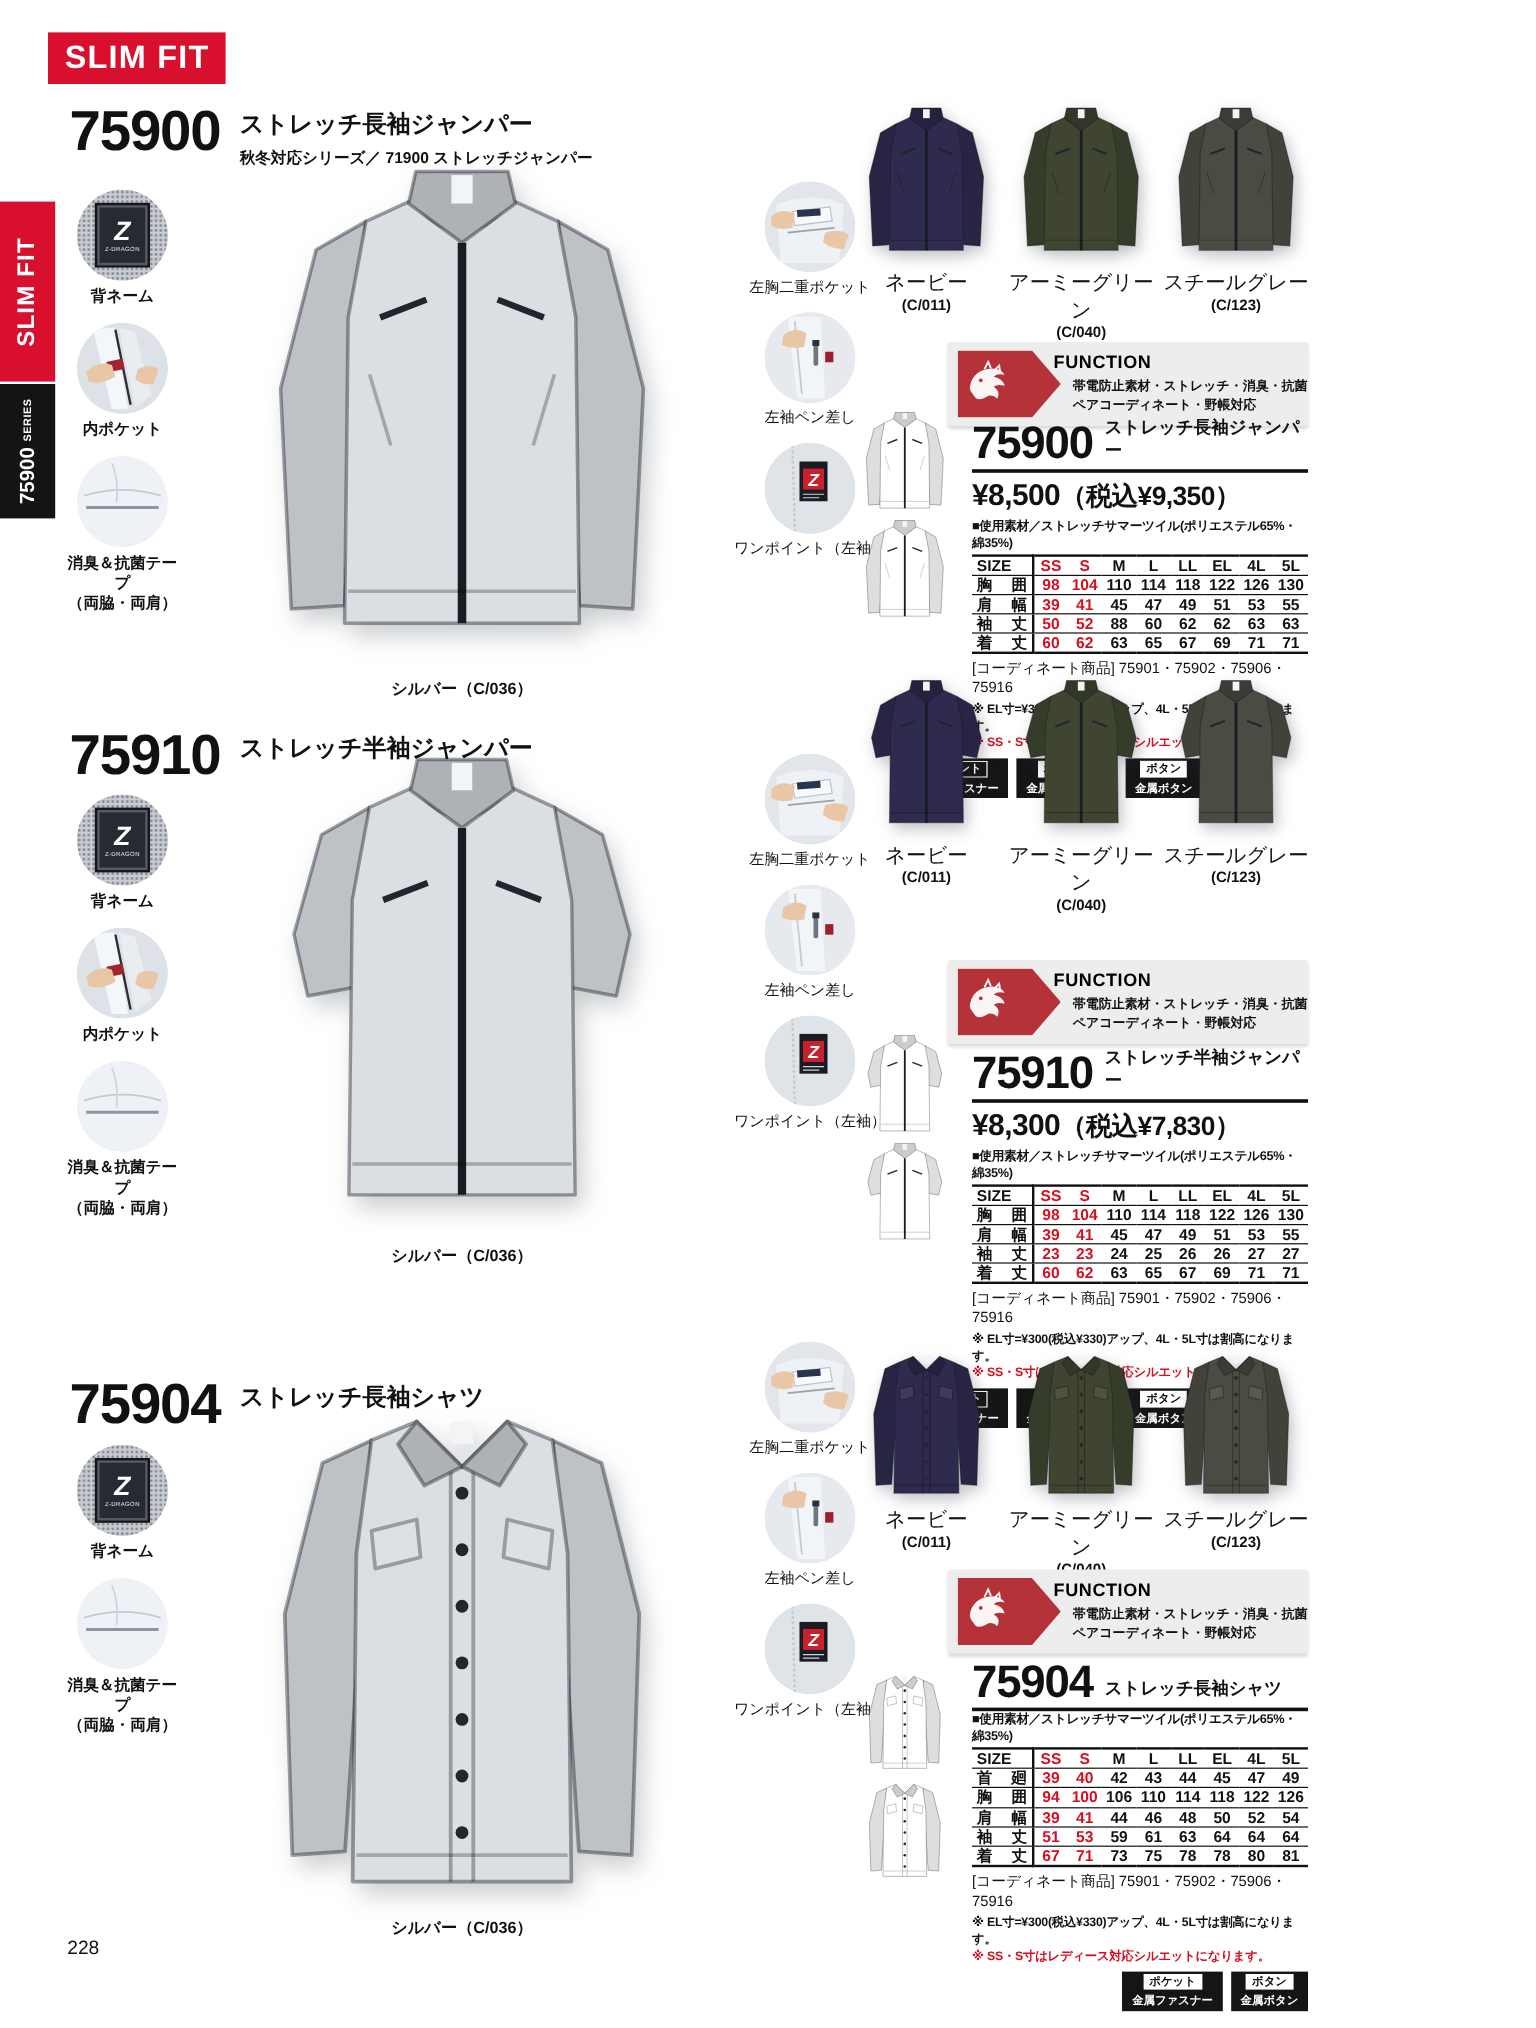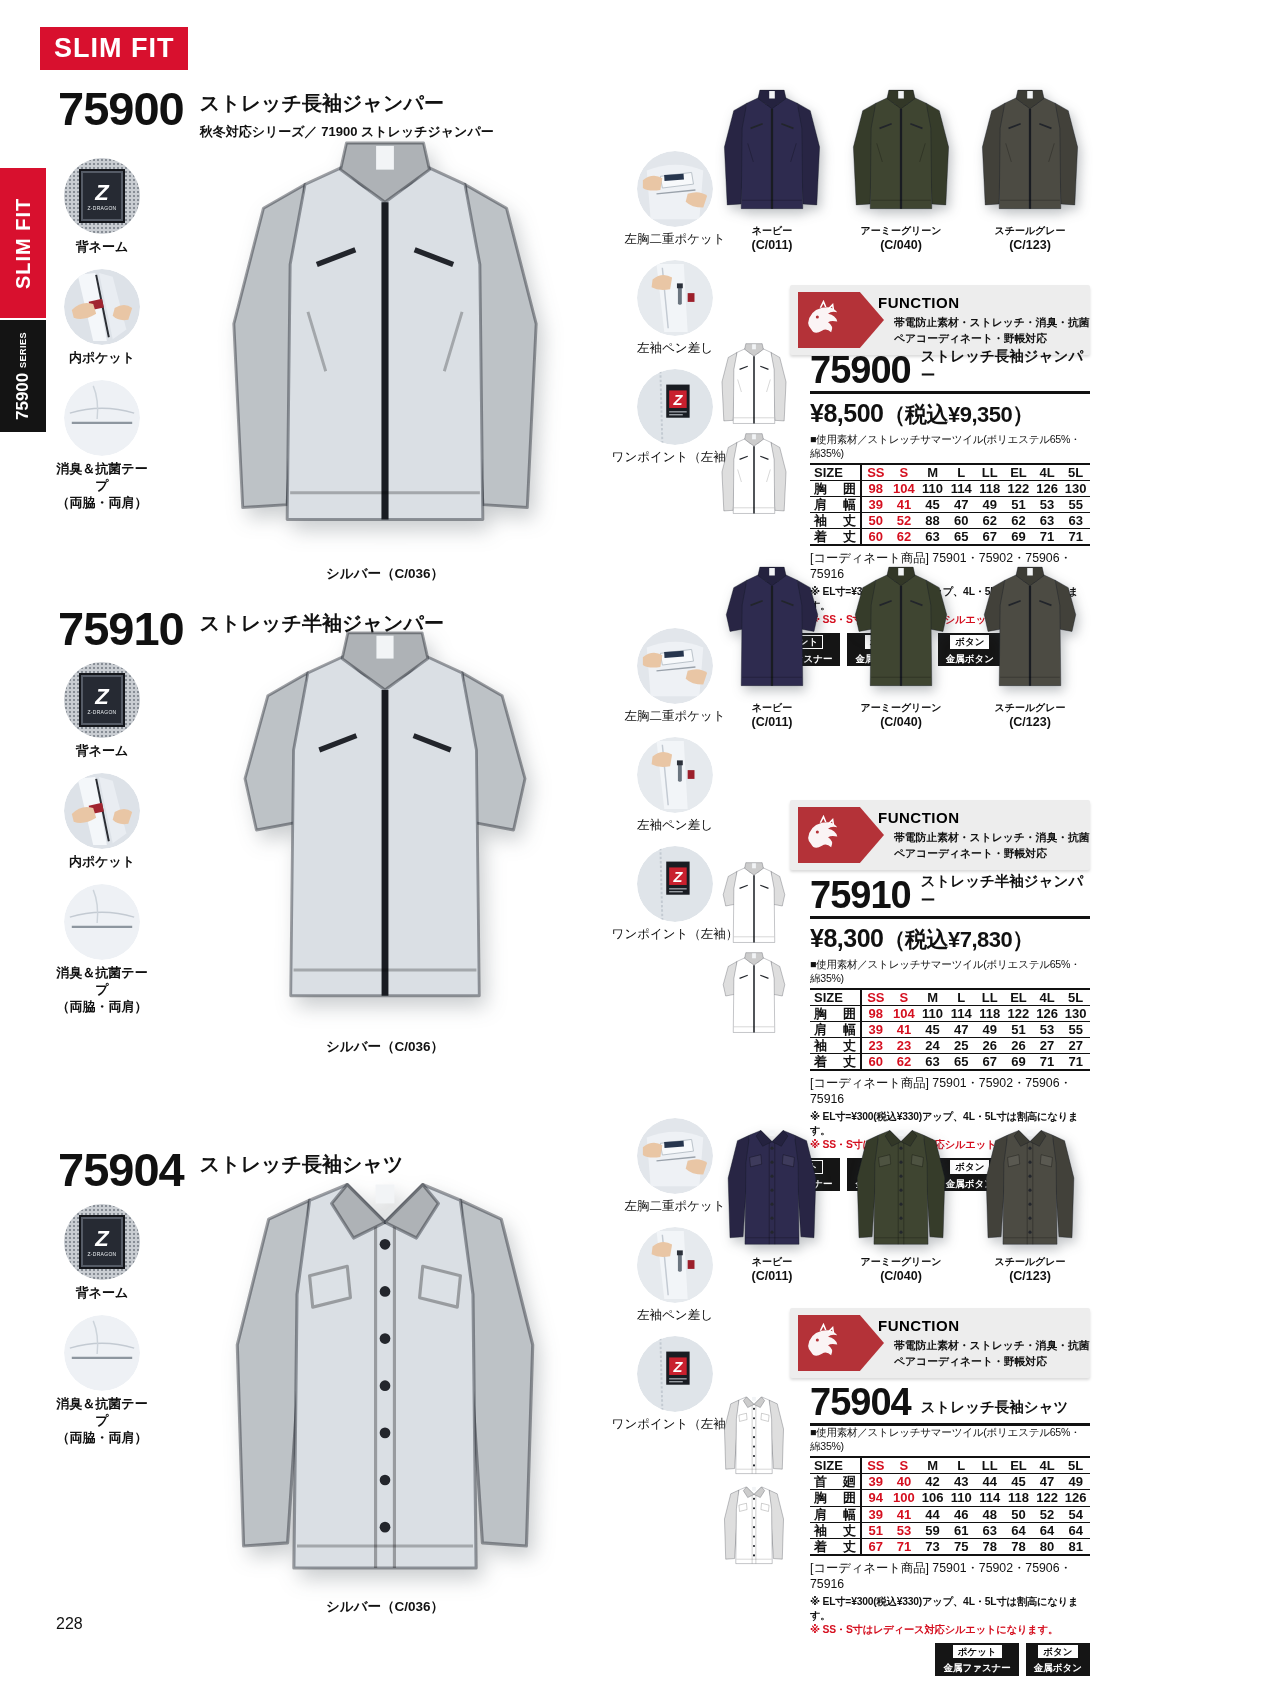--- a/index.html
+++ b/index.html
@@ -57,21 +57,21 @@
   #s3 .mid-col{top:10px;}
   .mfeat{margin-bottom:12px;}
   .mlabel{font-size:12.5px;font-weight:400;margin-top:4px;}
 
   
   .colors-row{position:absolute;left:710px;top:4px;width:382px;display:flex;justify-content:space-between;}
   #s2 .colors-row{top:-34px;}
   #s3 .colors-row{top:12px;}
   .cvar{width:124px;text-align:center;}
   .cimg{width:112px;height:131px;display:block;margin:0 auto;filter:drop-shadow(3px 5px 6px rgba(40,50,60,0.3));}
-  .cname{font-size:10px;font-weight:700;margin-top:4px;}
+  .cname{font-size:17px;font-weight:400;margin-top:4px;}
   .ccode{font-size:12.5px;font-weight:700;}
 
   
   .func-box{position:absolute;left:790px;top:200px;width:300px;height:70px;background:#ededed;border-radius:2px;box-shadow:0 2px 3px rgba(0,0,0,0.15);}
   .func-arrow{position:absolute;left:8px;top:7px;width:86px;height:56px;background:#b43238;clip-path:polygon(0 0,72% 0,100% 50%,72% 100%,0 100%);display:flex;align-items:center;padding-left:4px;box-sizing:border-box;}
   .func-arrow svg{width:46px;height:46px;}
   .func-title{position:absolute;left:88px;top:9px;color:#000000;font-weight:900;font-size:15px;letter-spacing:0.5px;}
   .func-lines{position:absolute;left:104px;top:29px;font-size:10.8px;font-weight:700;line-height:1.5;}
 
   
@@ -82,21 +82,21 @@
 
   
   .info{position:absolute;left:810px;top:262px;width:280px;}
   #s2 .info{top:272px;}
   #s3 .info{top:278px;}
   .iline{display:flex;align-items:flex-end;gap:10px;border-bottom:3px solid #111;padding-bottom:5px;}
   .icode{font-size:38px;font-weight:900;line-height:0.85;letter-spacing:-1px;}
   .iname{font-size:14.5px;font-weight:800;padding-bottom:1px;}
   .price{font-size:25px;font-weight:900;padding:5px 0 3px;letter-spacing:-0.5px;}
   .ptax{font-size:22px;}
-  .material{font-size:10.6px;font-weight:400;margin-bottom:2px;letter-spacing:-0.3px;}
+  .material{font-size:10.6px;font-weight:700;margin-bottom:2px;letter-spacing:-0.3px;}
   .sizes{border-collapse:collapse;width:100%;table-layout:fixed;}
   .sizes th,.sizes td{font-size:13px;font-weight:700;text-align:center;padding:0;line-height:1.16;border-bottom:1.5px solid #111;}
   .sizes tr:first-child th{border-top:2px solid #111;}
   .sizes tr:last-child td{border-bottom:2.5px solid #111;}
   .sizes .lbl{width:42px;border-right:2.5px solid #111;padding:0 4px;}
   .sizes td.lbl{text-align:justify;text-align-last:justify;}
   .sizes th.lbl{text-align:left;}
   .sizes .red{color:#d50f1f;}
   .coord{font-size:12.3px;margin-top:4px;}
   .noteb{font-size:10.3px;font-weight:700;margin-top:4px;letter-spacing:-0.2px;}

